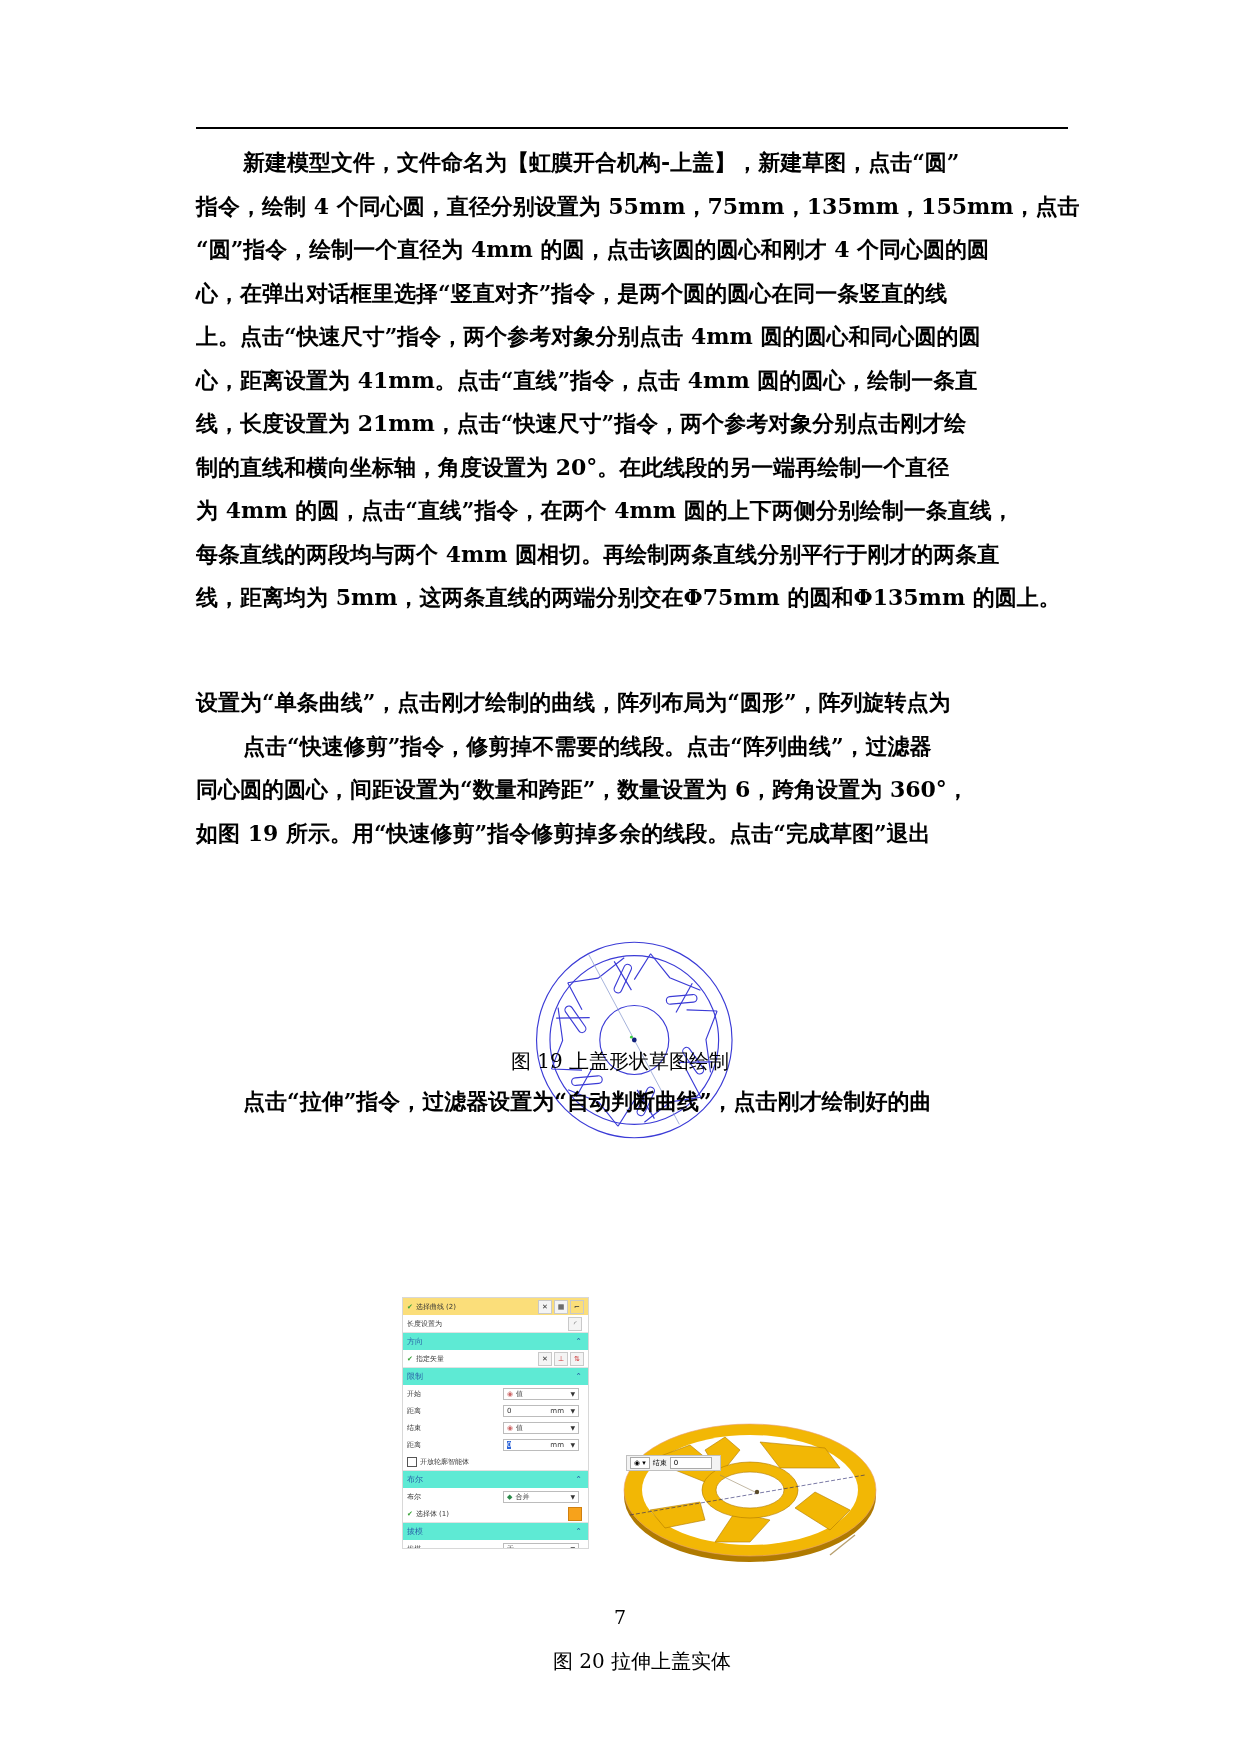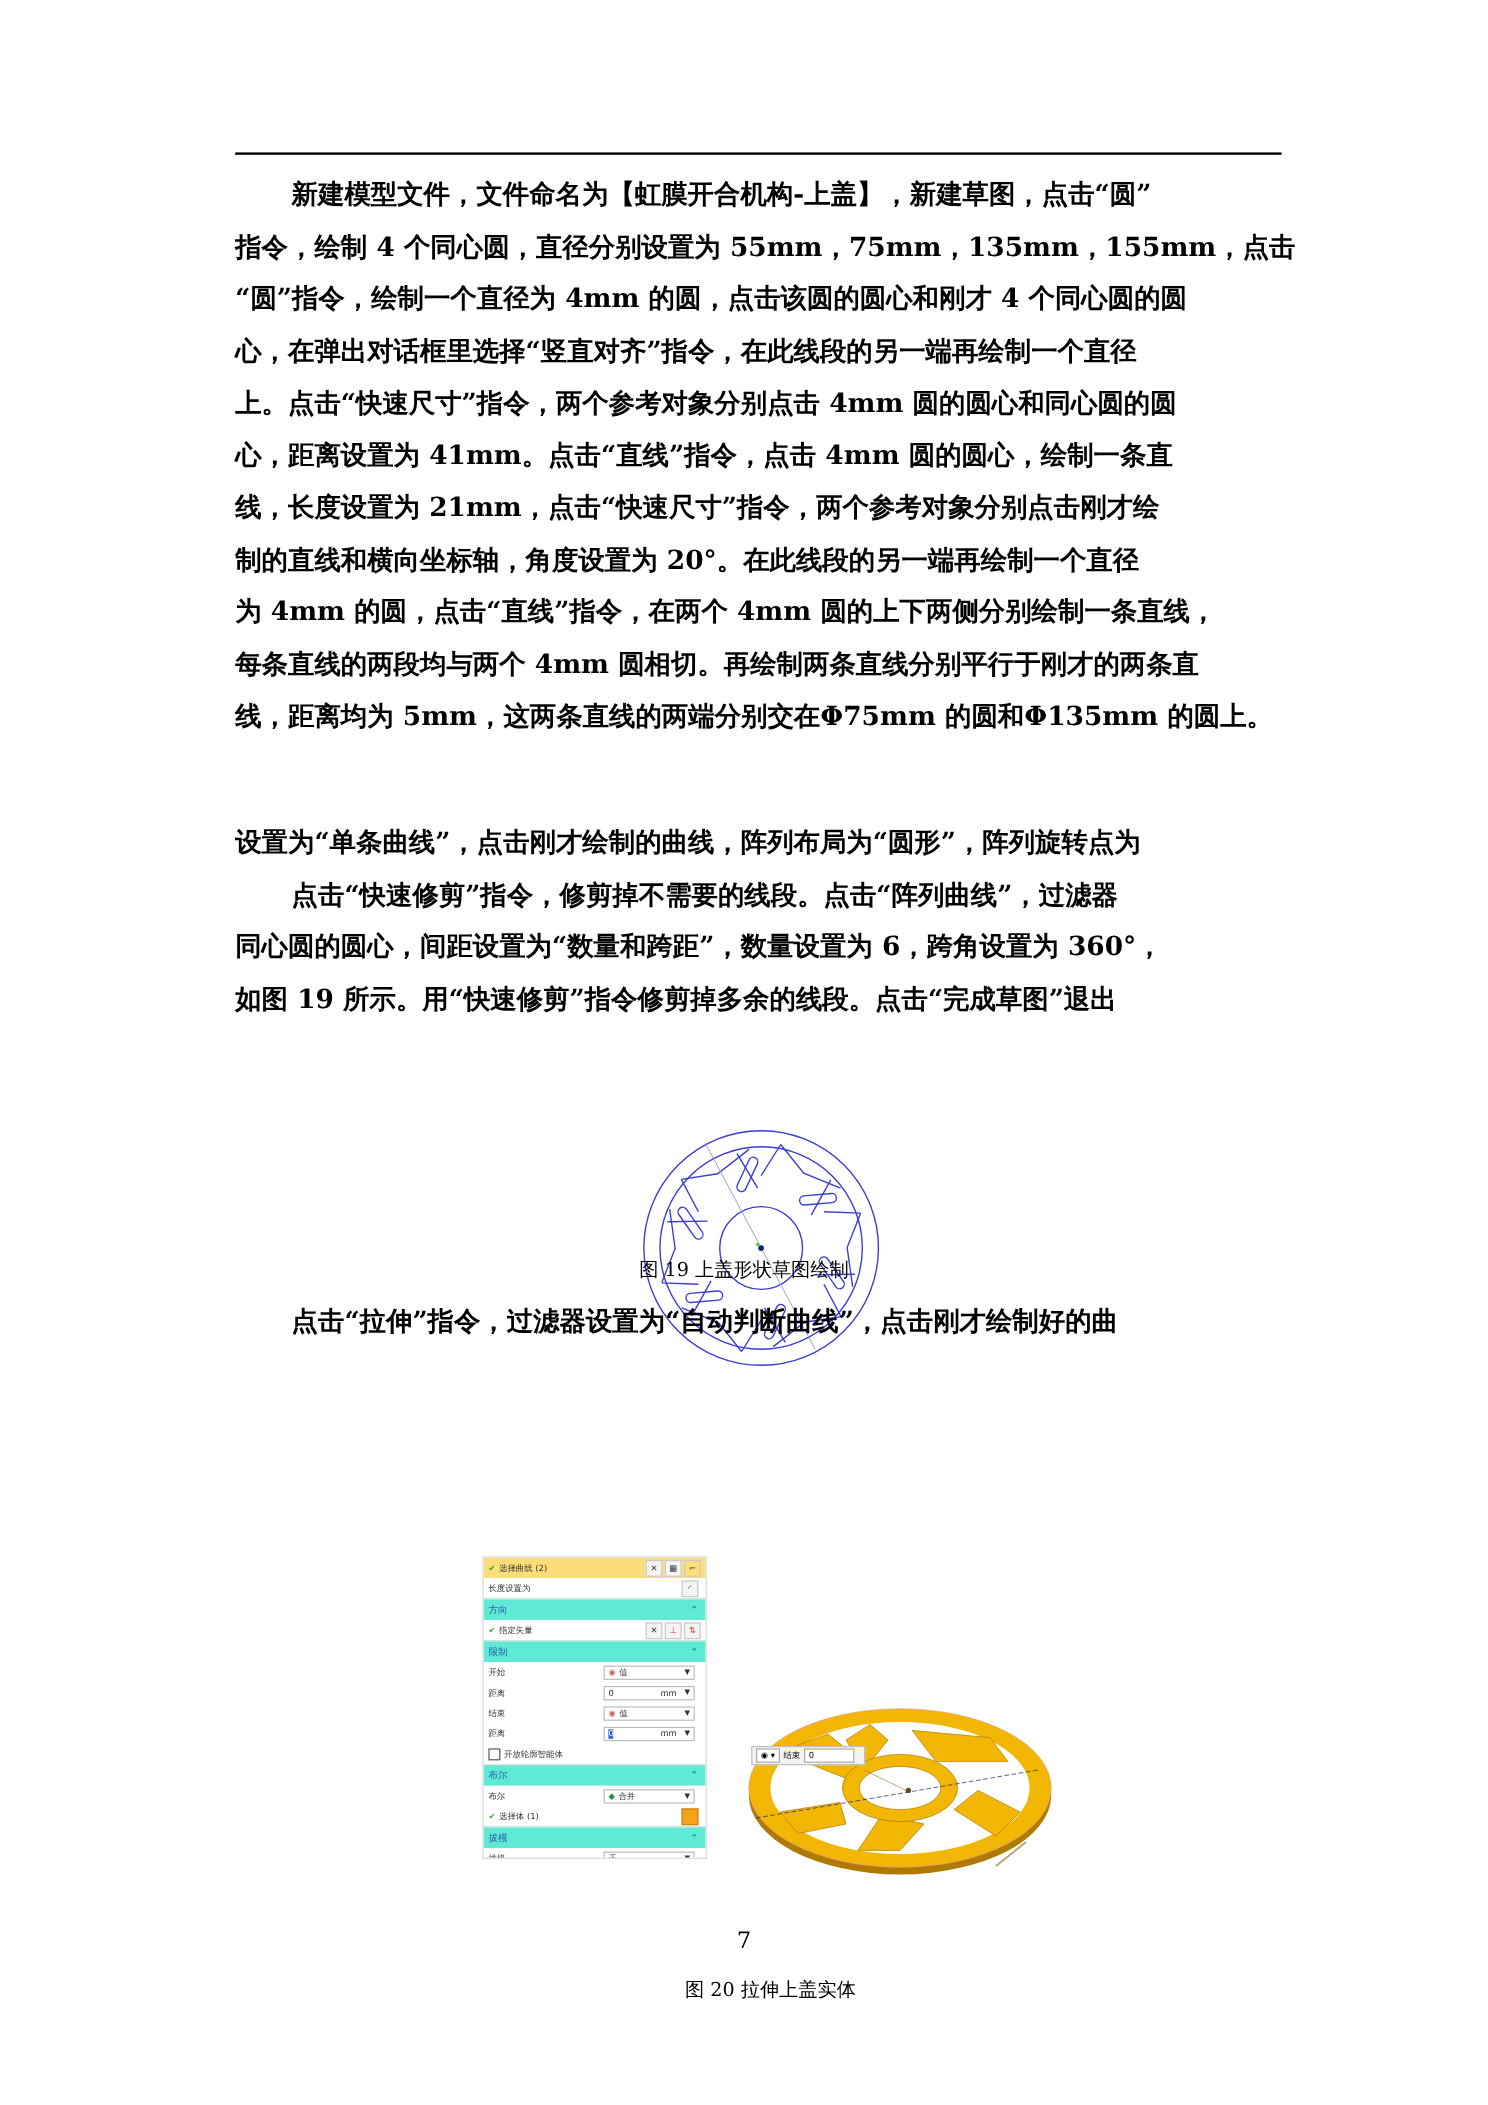--- a/index.html
+++ b/index.html
@@ -2,21 +2,21 @@
 <html><head>
 <meta charset="utf-8">
 <style>
   html, body { margin:0; padding:0; background:#ffffff; }
   body { width:1240px; height:1754px; position:relative; overflow:hidden;
          font-family: "DejaVu Serif", "Liberation Serif", serif; color:#000; }
   .rule { position:absolute; left:196px; top:127px; width:872px; height:2px; background:#000; }
   .para { position:absolute; left:196px; width:872px; font-size:22px; line-height:43.5px; margin:0;font-weight:bold; }
   .para .ln { display:block; white-space:nowrap; height:43.5px; }
   .indent { padding-left:47px; }
-  .caption { position:absolute; left:0; width:1240px; text-align:center; font-size:16px; }
+  .caption { position:absolute; left:0; width:1240px; text-align:center; font-size:20px; }
   .pageno { position:absolute; left:0; width:1240px; text-align:center; font-size:19px; top:1606px; }
   .fig19 { position:absolute; left:526px; top:925px; width:230px; height:230px; }
   
   .panel { position:absolute; left:402px; top:1297px; width:185px; height:250px; background:#fff;
            border:1px solid #d8d8d8; overflow:hidden; font-family:"DejaVu Sans", sans-serif; font-size:7px; color:#333; }
   .prow { height:17px; display:flex; align-items:center; padding:0 4px; position:relative; }
   .prow.sel { background:#fbde7a; }
   .prow.head { color:#2a62a8; font-size:8px; border-top:1px solid #e2e2e2; background:#5eead4; }
   .prow .chev { position:absolute; right:6px; color:#2a62a8; font-size:8px; }
   .chk { color:#3aa33a; margin-right:3px; }
@@ -33,21 +33,21 @@
 </style>
 </head>
 <body>
 
 <div class="rule"></div>
 
 <div class="para" style="top:141px;">
   <span class="ln indent">新建模型文件，文件命名为【虹膜开合机构-上盖】，新建草图，点击“圆”</span>
   <span class="ln">指令，绘制 4 个同心圆，直径分别设置为 55mm，75mm，135mm，155mm，点击</span>
   <span class="ln">“圆”指令，绘制一个直径为 4mm 的圆，点击该圆的圆心和刚才 4 个同心圆的圆</span>
-  <span class="ln">心，在弹出对话框里选择“竖直对齐”指令，在此线段的另一端再绘制一个直径</span>
+  <span class="ln">心，在弹出对话框里选择“竖直对齐”指令，是两个圆的圆心在同一条竖直的线</span>
   <span class="ln">上。点击“快速尺寸”指令，两个参考对象分别点击 4mm 圆的圆心和同心圆的圆</span>
   <span class="ln">心，距离设置为 41mm。点击“直线”指令，点击 4mm 圆的圆心，绘制一条直</span>
   <span class="ln">线，长度设置为 21mm，点击“快速尺寸”指令，两个参考对象分别点击刚才绘</span>
   <span class="ln">制的直线和横向坐标轴，角度设置为 20°。在此线段的另一端再绘制一个直径</span>
   <span class="ln">为 4mm 的圆，点击“直线”指令，在两个 4mm 圆的上下两侧分别绘制一条直线，</span>
   <span class="ln">每条直线的两段均与两个 4mm 圆相切。再绘制两条直线分别平行于刚才的两条直</span>
   <span class="ln">线，距离均为 5mm，这两条直线的两端分别交在Φ75mm 的圆和Φ135mm 的圆上。</span>
 </div>
 
 <div class="para" style="top:681px;">

